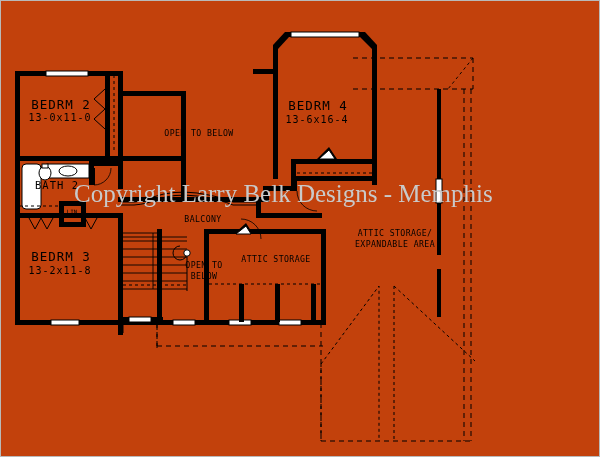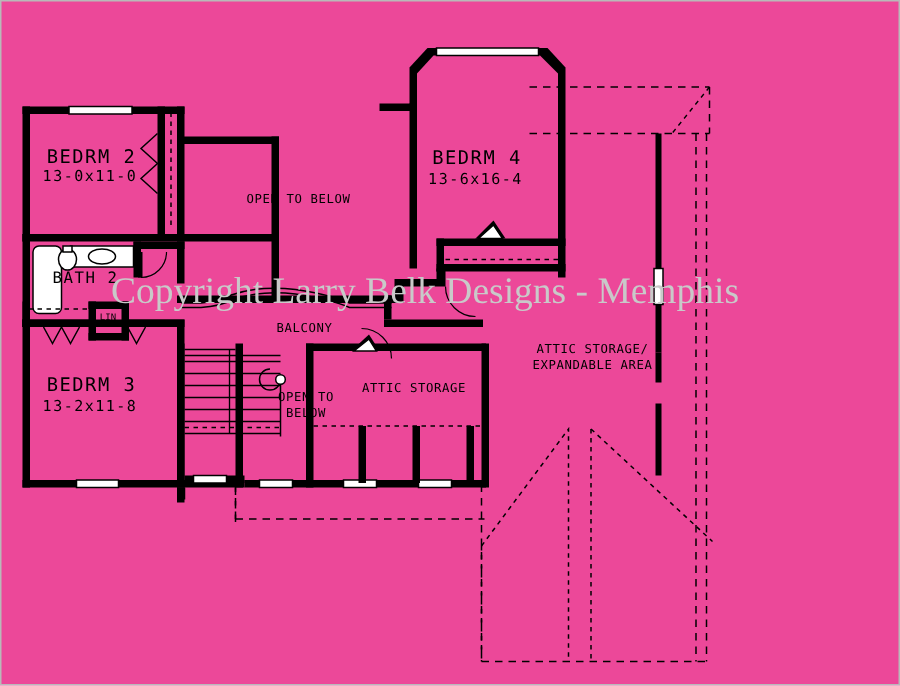--- a/index.html
+++ b/index.html
@@ -7,21 +7,21 @@
     padding: 0;
     background: #ffffff;
   }
   body {
     font-family: "Liberation Sans", sans-serif;
   }
   #plan-frame {
     position: relative;
     width: 600px;
     height: 457px;
-    background: #ec4899;
+    background: #c2410c;
     border: 1px solid #b9b9b9;
     box-sizing: border-box;
     overflow: hidden;
   }
   #plan-svg {
     position: absolute;
     left: 0;
     top: 0;
     width: 600px;
     height: 457px;

